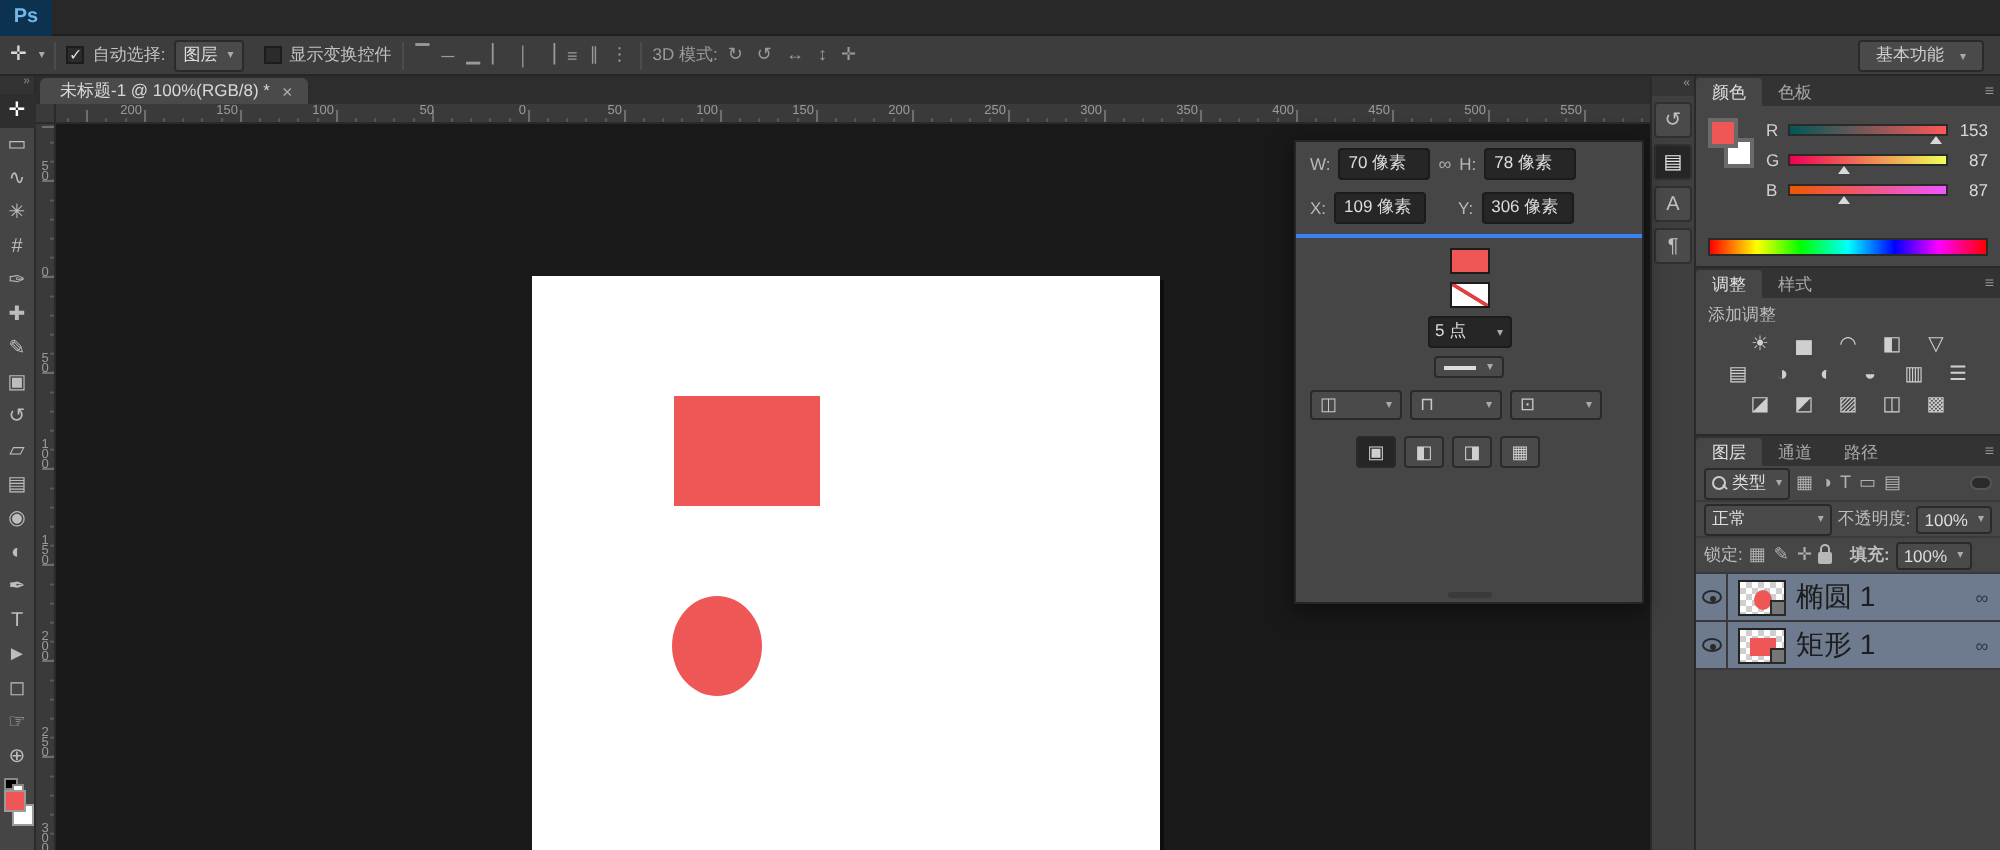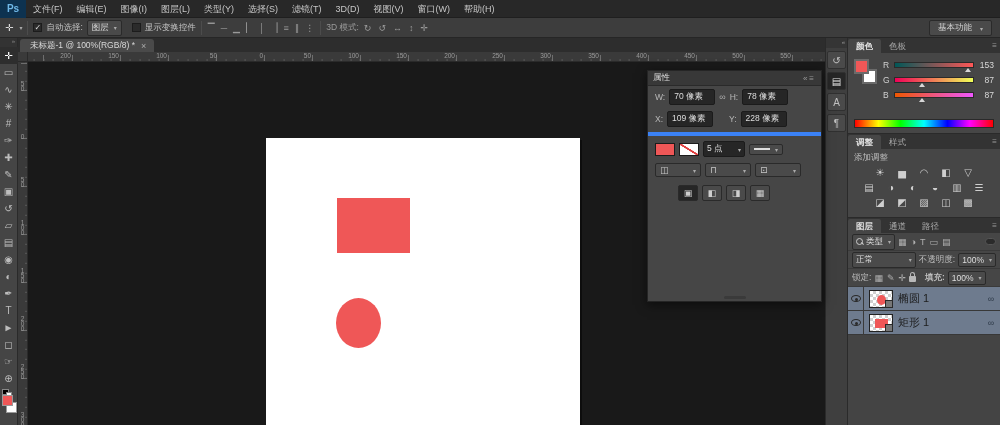--- a/index.html
+++ b/index.html
@@ -78,21 +78,21 @@
     display:flex; flex-direction:column; align-items:center; }
   .dockstrip-header { width:100%; height:10px; font-size:6px; color:#999; text-align:right; padding:1px 2px 0 0; background:#353535; }
   .dock-icon { width:19px; height:18px; margin-top:3px; background:#4a4a4a; border:1px solid #303030; border-radius:2px;
     display:flex; align-items:center; justify-content:center; font-size:10px; color:#c0c0c0; }
   .dock-icon.pressed { background:#262626; color:#e8e8e8; }
 
   
   .panels { width:152px; background:#464646; display:flex; flex-direction:column; font-size:8.5px; }
   .ptabs { height:15px; background:#333; display:flex; align-items:flex-end; position:relative; }
   .ptab { padding:2px 8px 2px 8px; color:#a8a8a8; background:#333; height:14px; }
-  .ptab.active { background:#464646; color:#e0e0e0; border-radius:2px 2px 0 0;font-weight:bold; }
+  .ptab.active { background:#464646; color:#e0e0e0; border-radius:2px 2px 0 0; }
   .pmenu { position:absolute; right:3px; top:3px; color:#999; font-size:8px; }
 
   
   .colorpanel { height:96px; border-bottom:1px solid #2a2a2a; display:flex; flex-direction:column; }
   .colorbody { flex:1; display:flex; padding:5px 6px 2px 6px; gap:5px; }
   .cswatches { position:relative; width:24px; }
   .c-fg { position:absolute; left:0; top:1px; width:15px; height:15px; border:2px solid #6a6a6a; z-index:2; }
   .c-bg { position:absolute; left:8px; top:11px; width:15px; height:15px; background:#fff; border:2px solid #6a6a6a; }
   .sliders { flex:1; display:flex; flex-direction:column; gap:5px; padding-top:2px; }
   .srow { display:flex; align-items:center; gap:4px; }
@@ -142,21 +142,21 @@
   .thumb-l.checker { background-image:
       linear-gradient(45deg,#cfcfcf 25%,transparent 25%,transparent 75%,#cfcfcf 75%),
       linear-gradient(45deg,#cfcfcf 25%,#fff 25%,#fff 75%,#cfcfcf 75%);
     background-size:6px 6px; background-position:0 0,3px 3px; }
   .thumb-l .sh { position:absolute; }
   .thumb-l.rect .sh { left:5px; top:4px; width:13px; height:9px; }
   .thumb-l.ellipse .sh { left:7px; top:4px; width:9px; height:10px; border-radius:50%; }
   .thumb-l .badge { position:absolute; right:-1px; bottom:-1px; width:8px; height:8px; background:#777;
     border:1px solid #2a2a2a; display:none; }
   .layer-row.rectl .badge, .layer-row.ellipsel .badge { display:block; }
-  .lname { flex:1; font-size:11px; white-space:nowrap; overflow:hidden; }
+  .lname { flex:1; font-size:14px; white-space:nowrap; overflow:hidden; }
   .layer-row.italicn .lname { font-style:italic; }
   .linkic { width:18px; text-align:center; font-size:9px; color:#2e3a49; display:none; }
   .layer-row.linked .linkic { display:block; }
   .locked-ic { width:18px; display:none; justify-content:center; }
   .layer-row.lockedl .locked-ic { display:flex; }
   .layer-row .lockicon { background:#d8d8d8; }
   .layer-row .lockicon::before { border-color:#d8d8d8; }
 
   
   .props { position:absolute; left:647px; top:70px; width:175px; height:232px; background:#464646;
@@ -186,34 +186,20 @@
   .props .grip { position:absolute; bottom:2px; left:50%; width:22px; height:3px; margin-left:-11px;
     background:#3a3a3a; border-radius:2px; }
 </style>
 </head>
 <body>
 
 <div id="app">
 
   <div class="menubar">
     <div class="pslogo">Ps</div>
-    <div style="display:flex;">
-
-    <span class="menuitem">文件(F)</span>
-        <span class="menuitem">编辑(E)</span>
-        <span class="menuitem">图像(I)</span>
-        <span class="menuitem">图层(L)</span>
-        <span class="menuitem">类型(Y)</span>
-        <span class="menuitem">选择(S)</span>
-        <span class="menuitem">滤镜(T)</span>
-        <span class="menuitem">3D(D)</span>
-        <span class="menuitem">视图(V)</span>
-        <span class="menuitem">窗口(W)</span>
-        <span class="menuitem">帮助(H)</span>
-      </div>
   </div>
 
   <div class="optionsbar">
     <div class="ob-group">
       <span class="ob-toolicon">✛</span>
       <span class="caret">▾</span>
     </div>
     <div class="ob-sep"></div>
     <div class="ob-group">
       <span class="checkbox">✓</span>
@@ -584,39 +570,35 @@
               <span class="linkic">∞</span>
 
             </div>
 
           </div>
       </div>
     </div>
   </div>
 
   <div class="props">
-    <div class="props-header">
-      <span>属性</span>
-      <span class="hicons">«≡</span>
-    </div>
     <div class="prow">
       <span class="plabel">W:</span>
       <span class="pfield">70 像素</span>
       <span class="linkch">∞</span>
       <span class="plabel">H:</span>
       <span class="pfield">78 像素</span>
     </div>
     <div class="prow">
       <span class="plabel">X:</span>
       <span class="pfield">109 像素</span>
       <span style="width:8px;"></span>
       <span class="plabel">Y:</span>
-      <span class="pfield">228 像素</span>
-    </div>
-    <div class="prow" style="border-top:4px solid #3b82f6;margin-top:2px;padding-top:5px;">
+      <span class="pfield">306 像素</span>
+    </div>
+    <div class="prow" style="border-top:2px solid #3b82f6;margin-top:2px;padding-top:5px;flex-direction:column;">
       <span class="fillsw" style="background:#ef5757;"></span>
       <span class="strokesw"></span>
       <span class="sfield">
         <span>5 点</span>
           <span class="caret">▾</span>
       </span>
       <span class="sbtn">
         <span class="strokeline"></span>
           <span class="caret">▾</span>
       </span>

